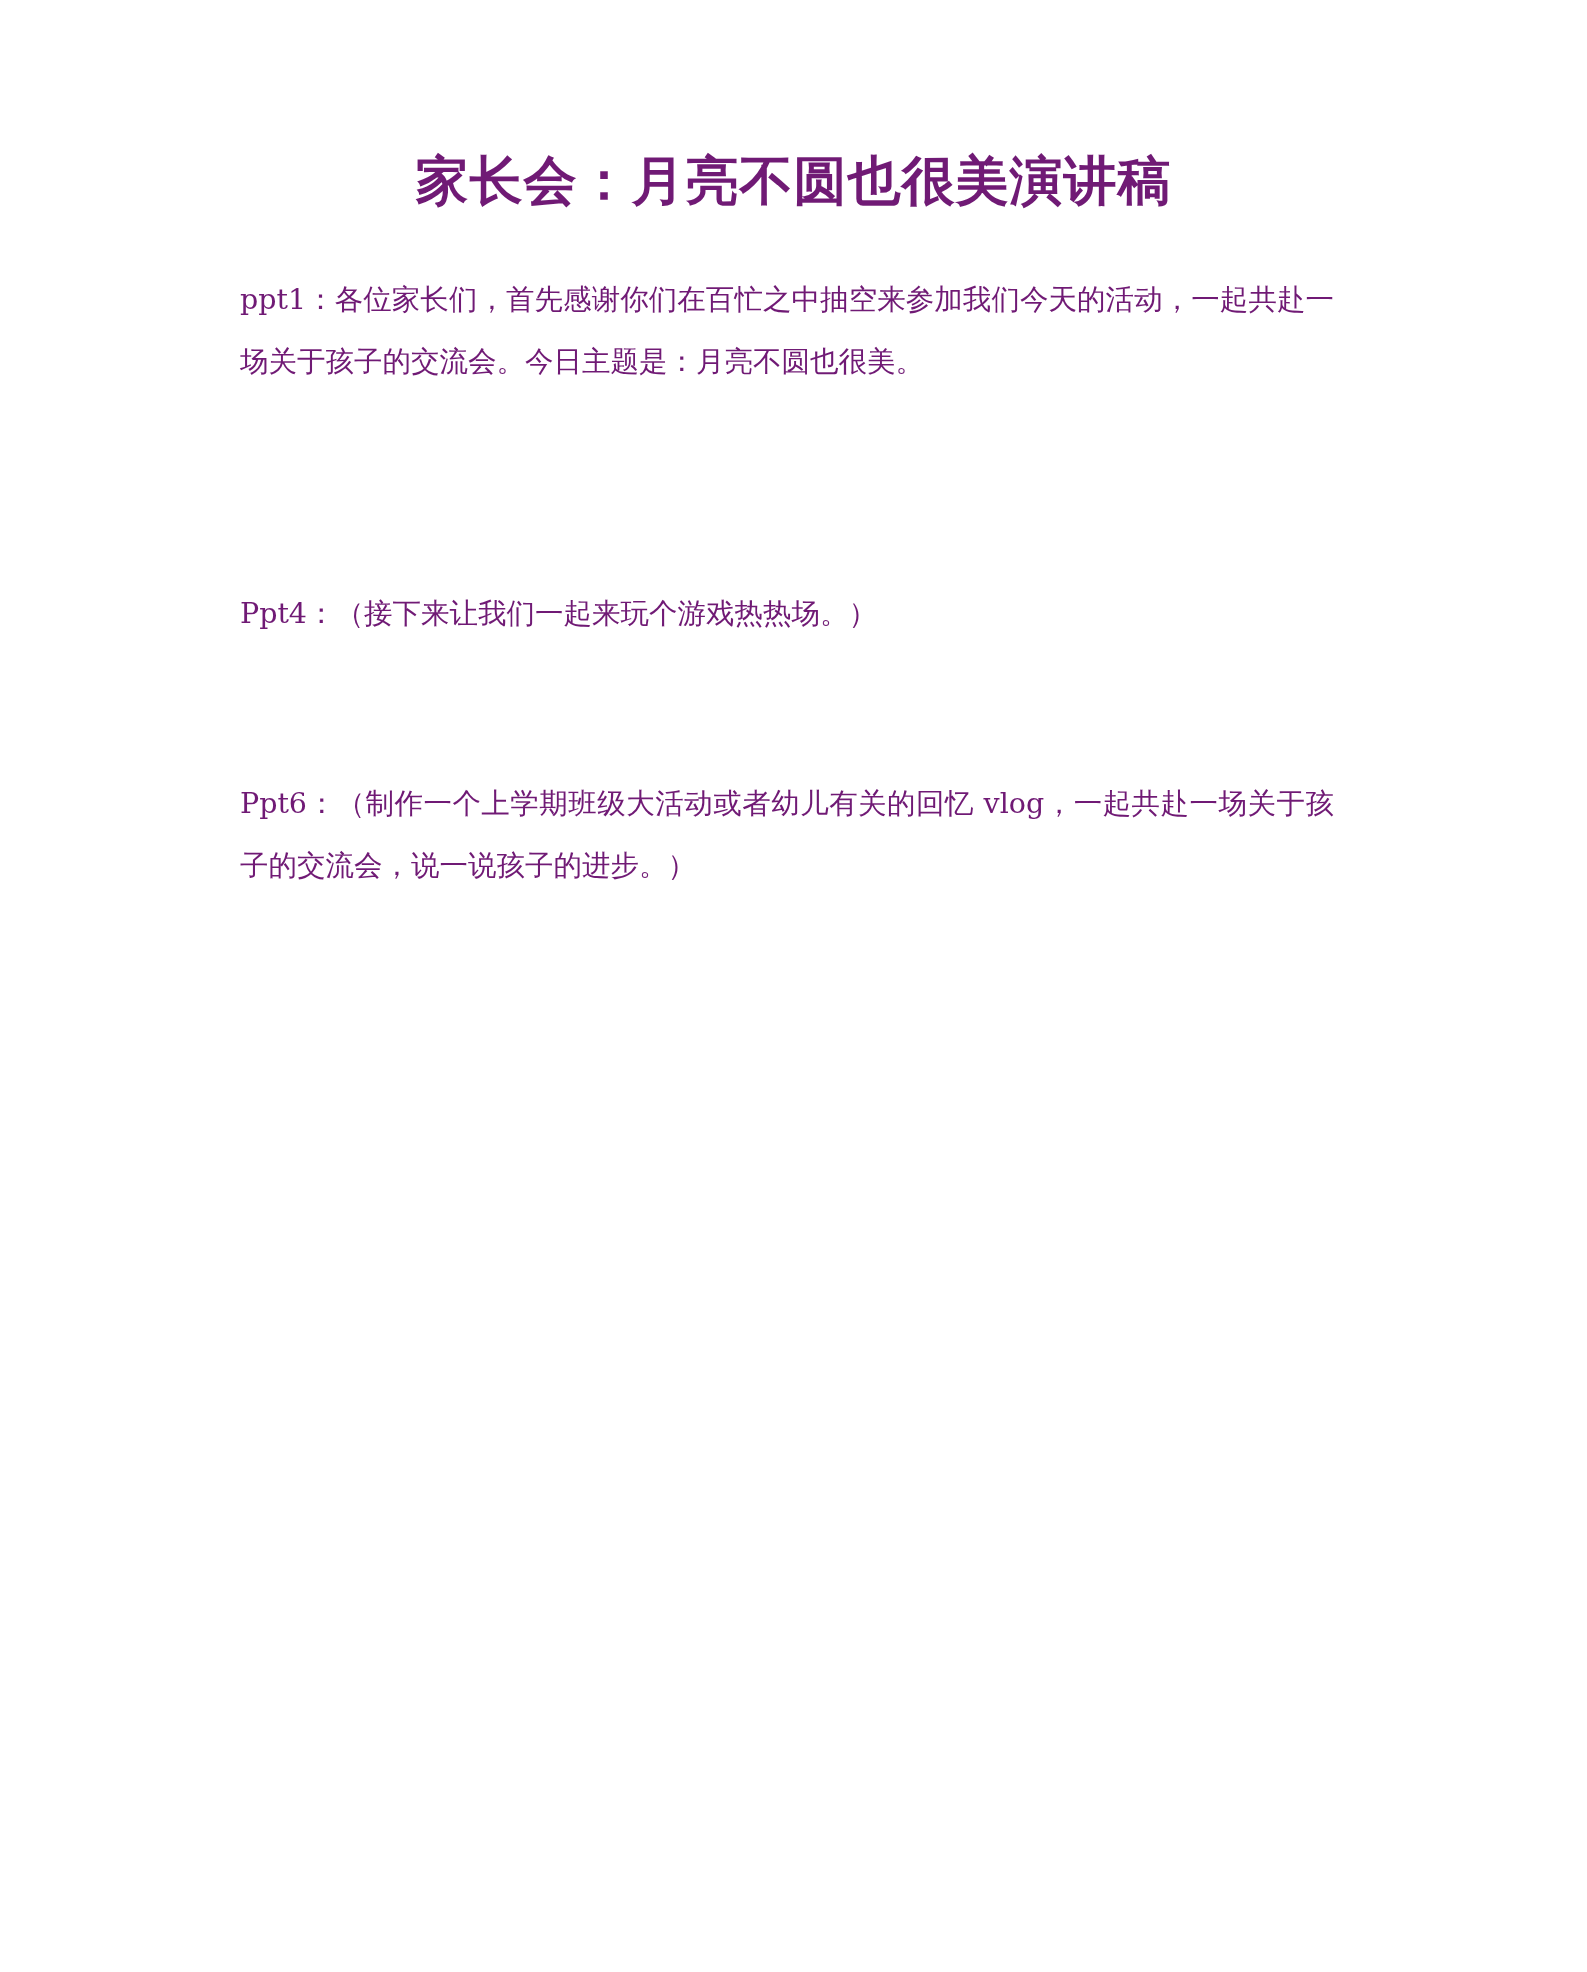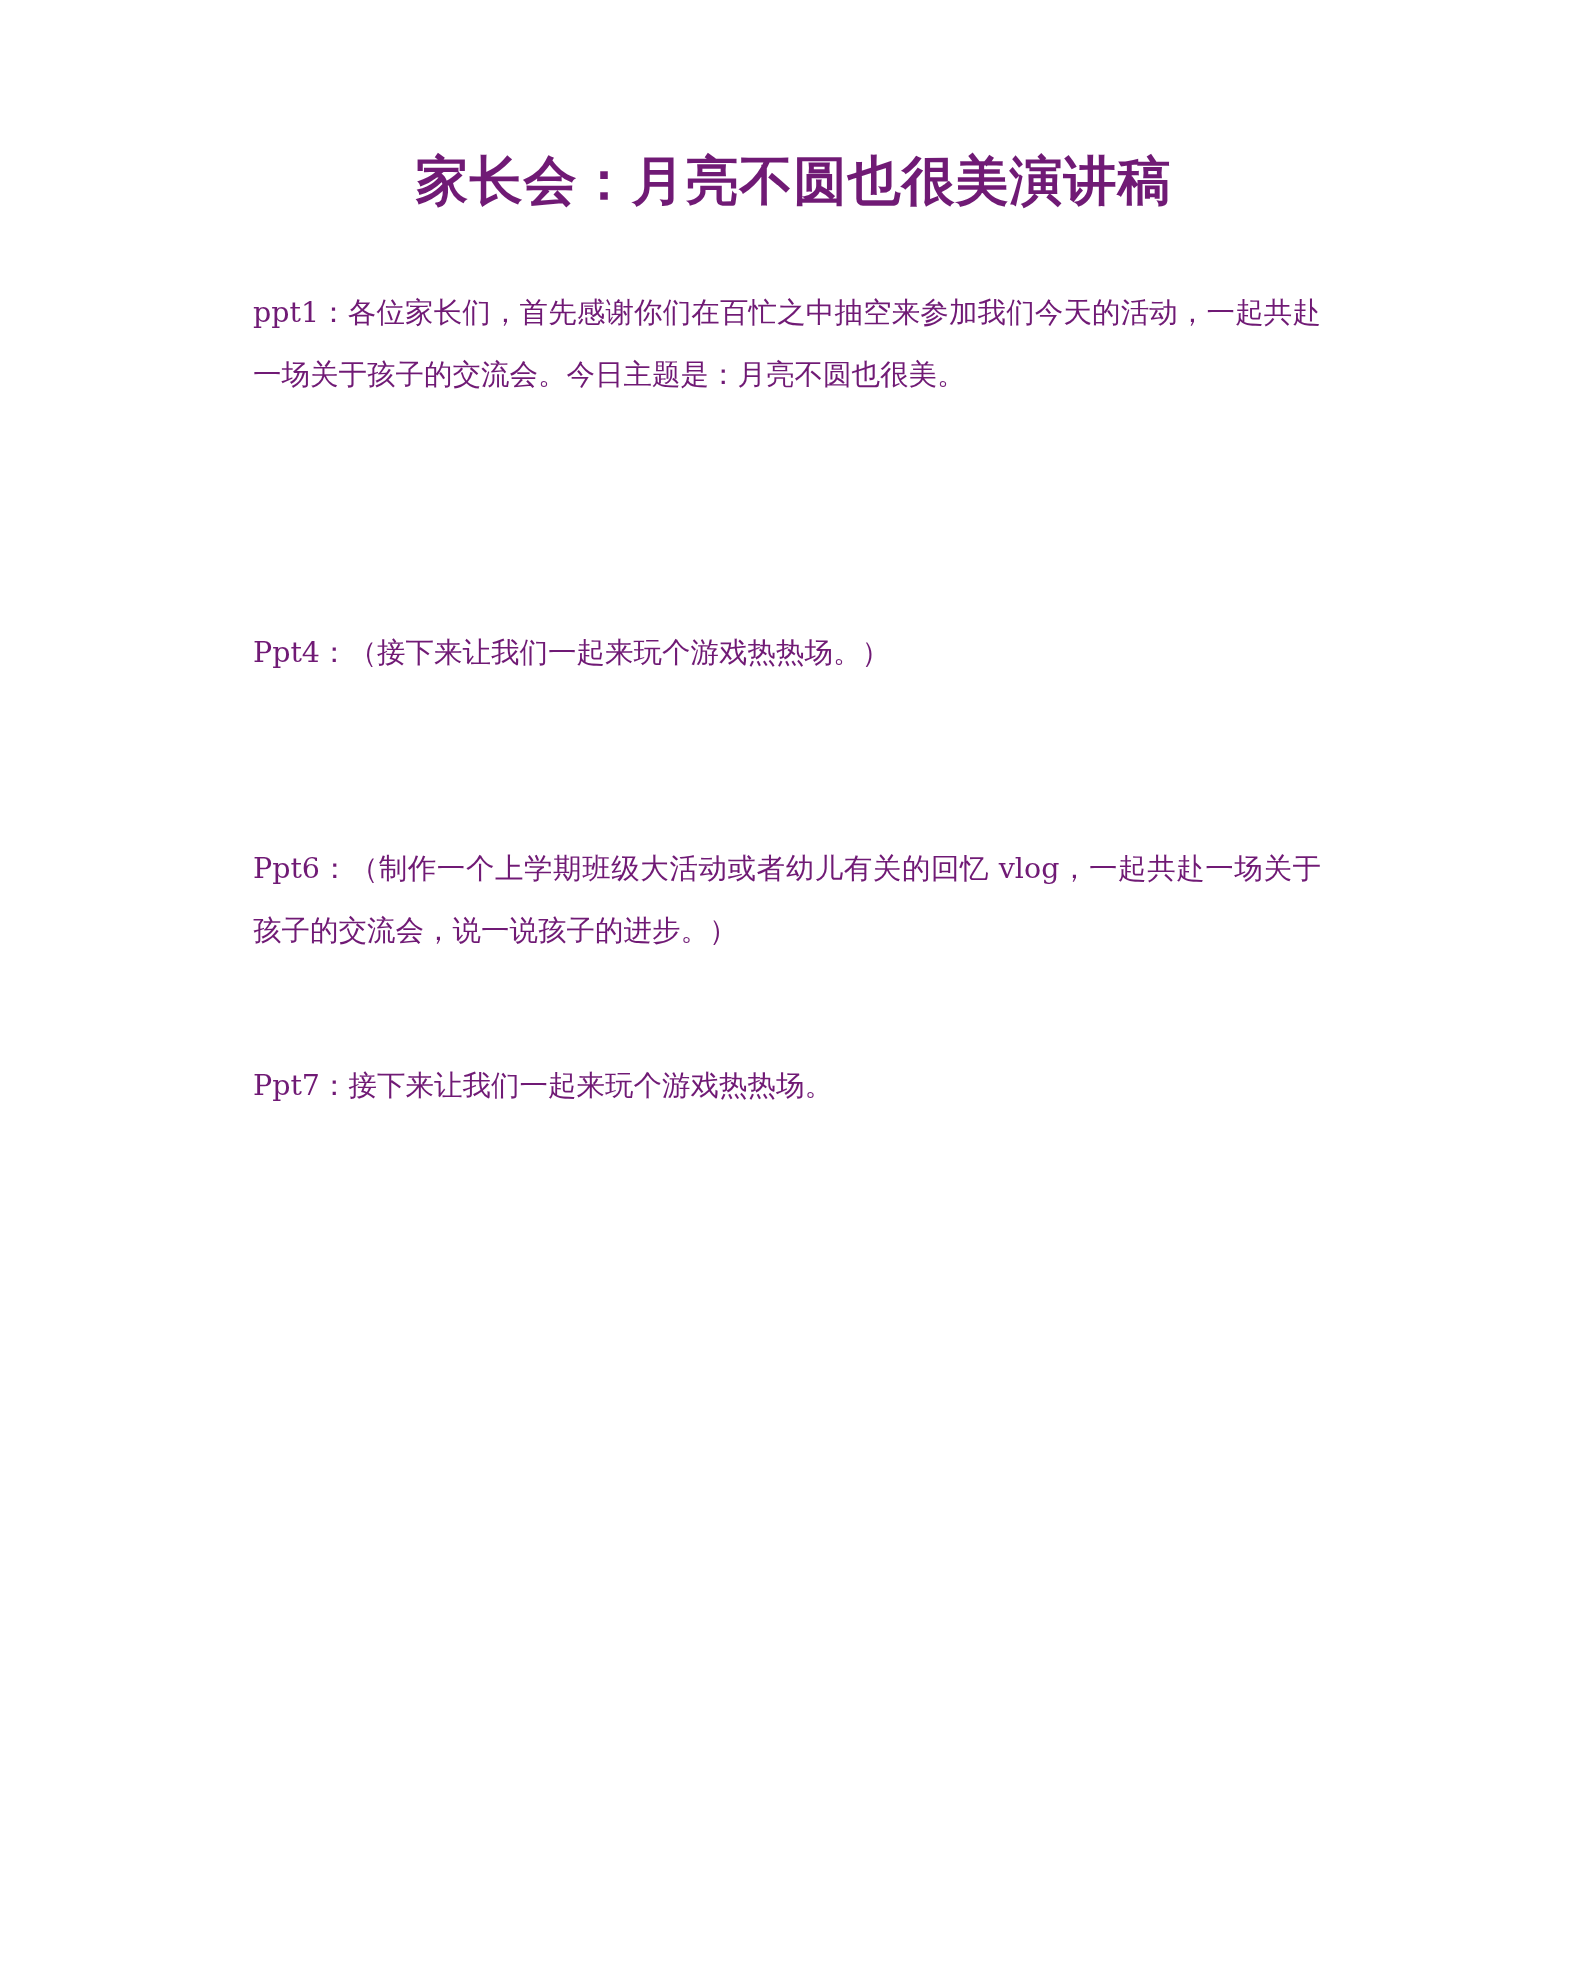--- a/index.html
+++ b/index.html
@@ -10,34 +10,33 @@
     }
     .title {
       position: absolute; left: 0; top: 145px; width: 1587px; text-align: center;
       font-family: "DejaVu Serif", serif; font-weight: bold; font-size: 53px;
       line-height: 70px; letter-spacing: 1px; margin: 0;
     }
     .body {
       position: absolute; left: 237px; top: 266px; width: 1100px;
       font-family: "DejaVu Serif", serif; font-size: 28.5px; line-height: 61.5px;
     }
-    .para { margin: 16px; text-align: justify; text-align-last: left; }
+    .para { margin: 3px; text-align: justify; text-align-last: left; }
     .gap { height: 61.5px; }
   </style>
 </head>
 <body>
 
 <div class="page">
   <h1 class="title">家长会：月亮不圆也很美演讲稿</h1>
 
   <div class="body">
     <p class="para">ppt1：各位家长们，首先感谢你们在百忙之中抽空来参加我们今天的活动，一起共赴一场关于孩子的交流会。今日主题是：月亮不圆也很美。</p>
     <div class="gap"></div>
     <div class="gap"></div>
     <div class="gap"></div>
     <p class="para">Ppt4：（接下来让我们一起来玩个游戏热热场。）</p>
     <div class="gap"></div>
     <div class="gap"></div>
     <p class="para">Ppt6：（制作一个上学期班级大活动或者幼儿有关的回忆 vlog，一起共赴一场关于孩子的交流会，说一说孩子的进步。）</p>
     <div class="gap"></div>
-    <p class="para">Ppt7：接下来让我们一起来玩个游戏热热场。</p>
   </div>
 </div>
 
 </body></html>

